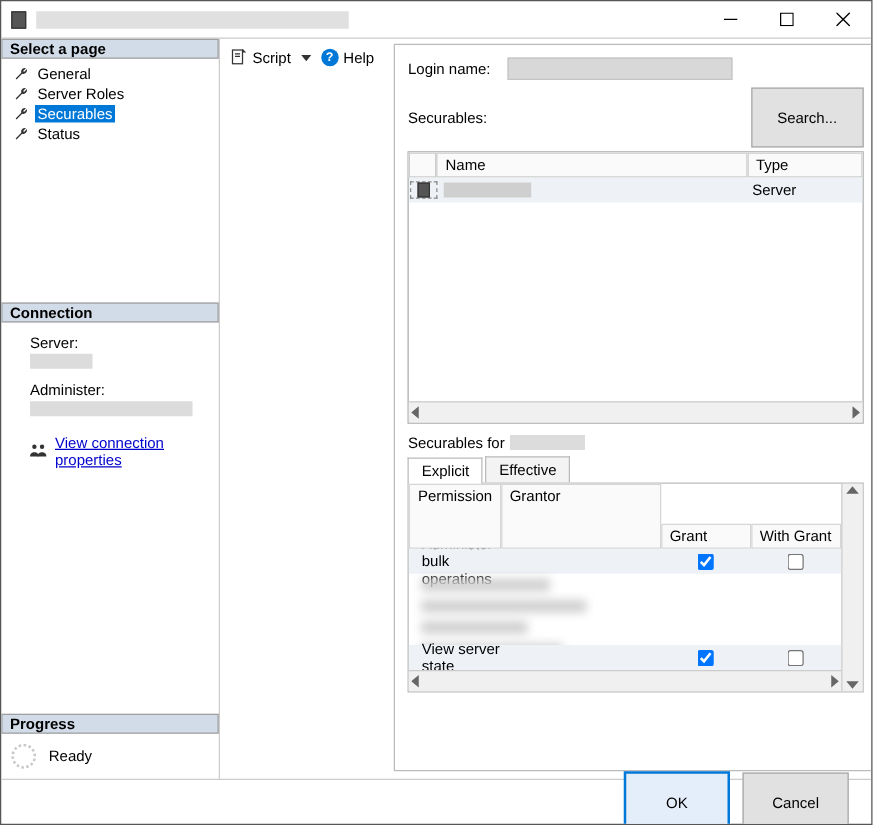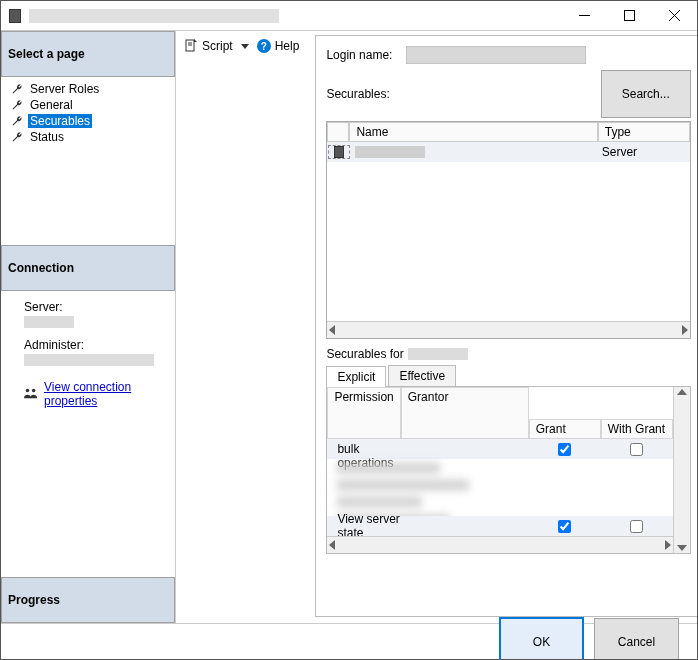--- a/index.html
+++ b/index.html
@@ -5,21 +5,21 @@
 * { box-sizing: border-box; margin: 0; padding: 0; font-family: "Segoe UI", Tahoma, sans-serif; font-size: 12px; }
 body { background: #fff; width: 698px; height: 660px; position: relative; border: 1px solid #555; }
 .titlebar { height: 30px; display: flex; align-items: center; padding: 0 0 0 8px; border-bottom: 1px solid #ccc; }
 .titlebar .tbicon { width: 12px; height: 14px; background: #555; margin-right: 8px; border: 1px solid #333; }
 .titlebar .tbtitle { flex: 1; height: 14px; background: #e0e0e0; max-width: 250px; }
 .winbtns { margin-left: auto; display: flex; height: 100%; }
 .winbtn { width: 45px; display: flex; align-items: center; justify-content: center; }
 .winbtn svg { width: 11px; height: 11px; }
 .client { display: flex; height: 592px; }
 .leftpanel { width: 175px; display: flex; flex-direction: column; border-right: 1px solid #ccc; }
-.lp-header { background: #d2dce8; border: 1px solid #a0a0a0; padding: 15px 6px; font-weight: bold; }
+.lp-header { background: #d2dce8; border: 1px solid #a0a0a0; padding: 0 6px; font-weight: bold; }
 .lp-list { padding: 4px 0 0 10px; flex: 1; }
 .lp-item { display: flex; align-items: center; gap: 5px; padding: 1px 0; cursor: pointer; }
 .lp-item .wrench { width: 12px; height: 12px; }
 .lp-item.selected span.txt { background: #0078d7; color: #fff; }
 .txt { padding: 0 2px; }
 .lp-conn { padding: 5px 23px; font-size: 12px; }
 .lp-conn .label { margin-top: 4px; }
 .lp-conn .redact { height: 12px; background: #dcdcdc; margin-top: 2px; }
 .lp-conn .link { display: flex; gap: 6px; align-items: center; margin-top: 14px; }
 .lp-conn .link a { color: #0000cc; text-decoration: underline; cursor: pointer; }
@@ -116,27 +116,27 @@
 </div>
 
 <div class="client">
   <div class="leftpanel">
     <div class="lp-header">Select a page</div>
     <div class="lp-list">
       <div class="lp-item">
           <svg class="wrench" viewBox="0 0 16 16">
             <path fill="#333" d="M14 3a4 4 0 0 1-5 5L3 14l-1-1 6-6a4 4 0 0 1 5-5l-3 3 1 1 3-3z"></path>
           </svg>
+          <span class="txt">General</span>
+        </div>
+      <div class="lp-item">
+          <svg class="wrench" viewBox="0 0 16 16">
+            <path fill="#333" d="M14 3a4 4 0 0 1-5 5L3 14l-1-1 6-6a4 4 0 0 1 5-5l-3 3 1 1 3-3z"></path>
+          </svg>
           <span class="txt">Server Roles</span>
-        </div>
-      <div class="lp-item">
-          <svg class="wrench" viewBox="0 0 16 16">
-            <path fill="#333" d="M14 3a4 4 0 0 1-5 5L3 14l-1-1 6-6a4 4 0 0 1 5-5l-3 3 1 1 3-3z"></path>
-          </svg>
-          <span class="txt">General</span>
         </div>
       <div class="lp-item selected">
           <svg class="wrench" viewBox="0 0 16 16">
             <path fill="#333" d="M14 3a4 4 0 0 1-5 5L3 14l-1-1 6-6a4 4 0 0 1 5-5l-3 3 1 1 3-3z"></path>
           </svg>
           <span class="txt">Securables</span>
         </div>
       <div class="lp-item">
           <svg class="wrench" viewBox="0 0 16 16">
             <path fill="#333" d="M14 3a4 4 0 0 1-5 5L3 14l-1-1 6-6a4 4 0 0 1 5-5l-3 3 1 1 3-3z"></path>
@@ -155,20 +155,24 @@
               <circle cx="4" cy="3" r="2" fill="#333"></circle>
               <path fill="#333" d="M0 12c0-3 2-4 4-4s4 1 4 4z"></path>
               <circle cx="11" cy="3" r="2" fill="#333"></circle>
               <path fill="#333" d="M7 12c0-3 2-4 4-4s4 1 4 4z"></path>
             </svg></span>
         <a>View connection properties</a>
       </div>
     </div>
     <div style="flex:1"></div>
     <div class="lp-header">Progress</div>
+    <div class="progress-ready">
+      <div class="spinner"></div>
+      <span>Ready</span>
+    </div>
   </div>
 
   <div class="rightpanel">
     <div class="toolbar">
       <div class="ti">
         <svg width="14" height="14" viewBox="0 0 14 14">
             <rect x="2" y="1" width="8" height="11" fill="none" stroke="#333"></rect>
             <line x1="4" y1="4" x2="8" y2="4" stroke="#333"></line>
             <line x1="4" y1="6" x2="8" y2="6" stroke="#333"></line>
             <path fill="#333" d="M10 0v3h3z"></path>

